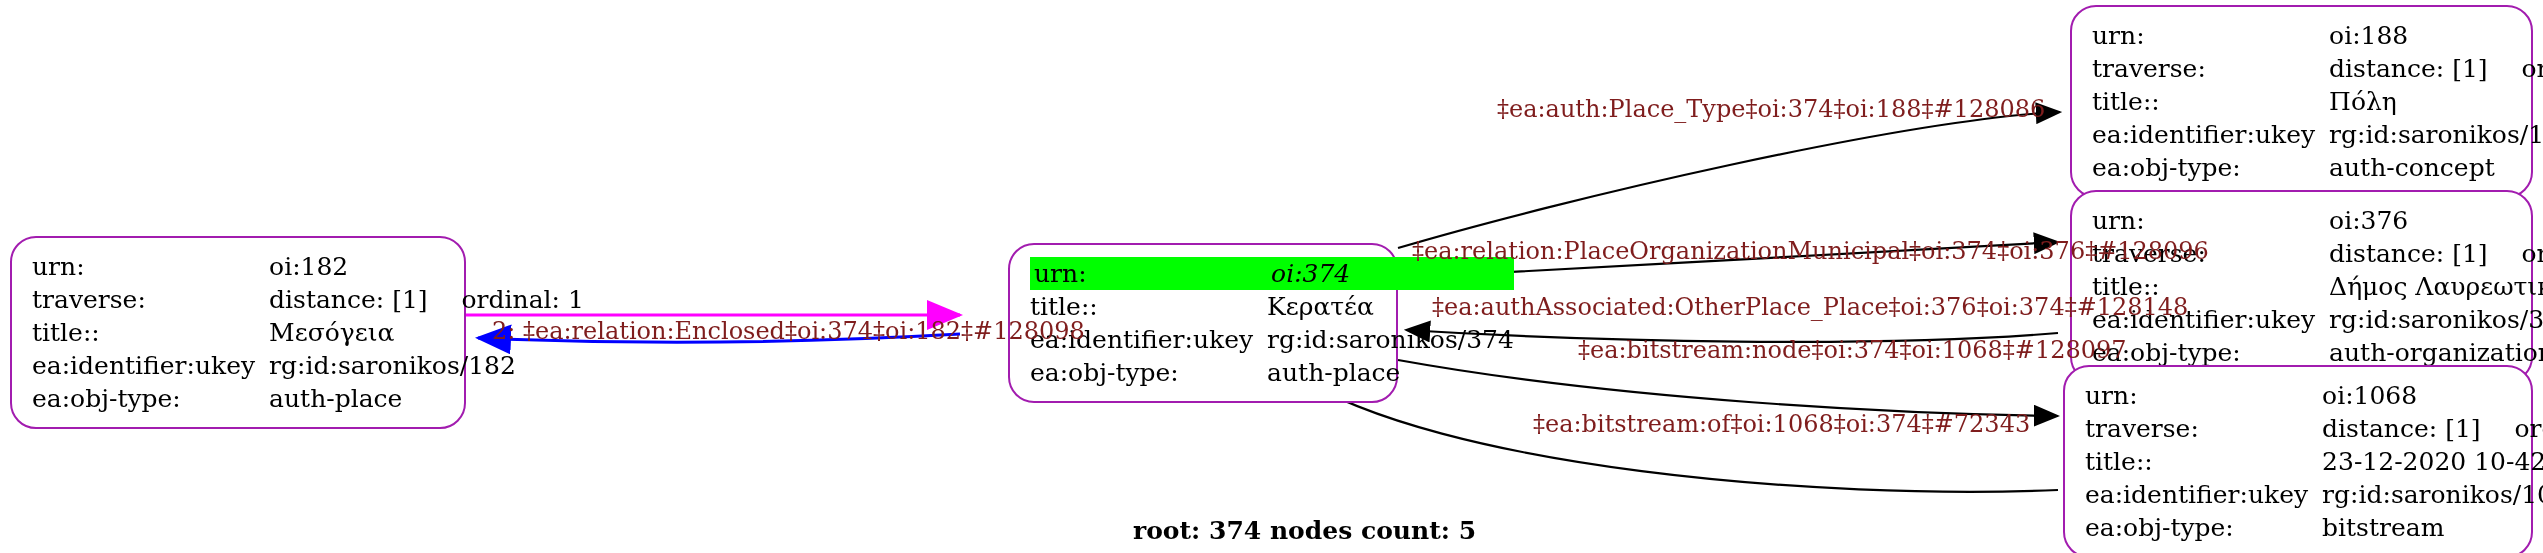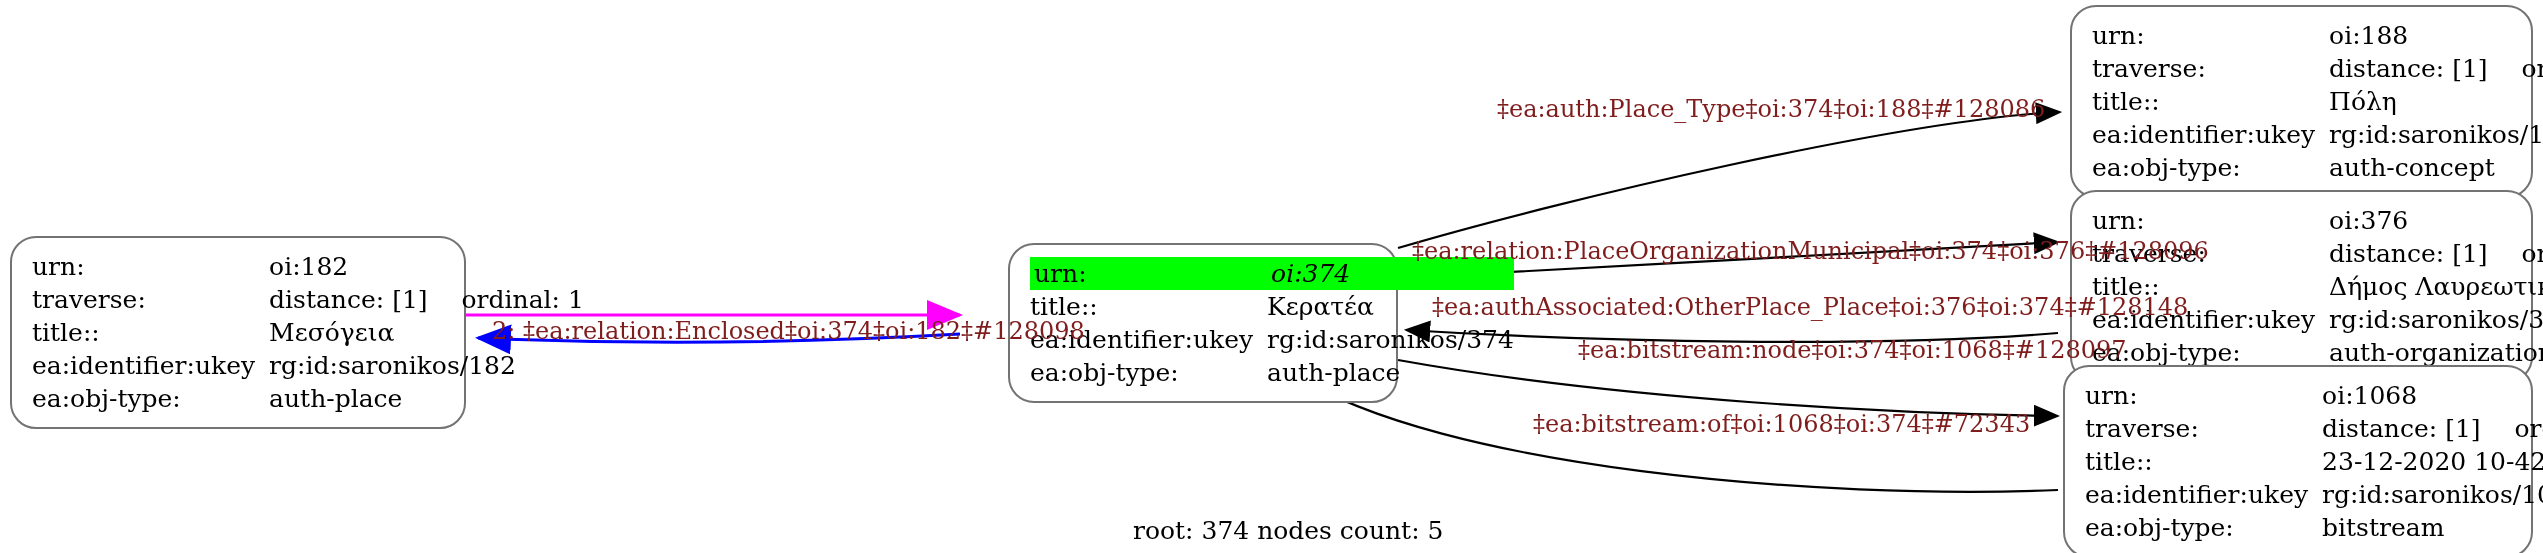--- a/index.html
+++ b/index.html
@@ -18,21 +18,21 @@
   #edges {
     position: absolute;
     left: 0;
     top: 0;
     width: 2543px;
     height: 553px;
   }
   .node {
     position: absolute;
     box-sizing: border-box;
-    border: 2px solid #737373;
+    border: 2px solid #a21caf;
     border-radius: 26px;
     background: #ffffff;
     padding: 12px 18px 12px 20px;
   }
   .node-table {
     border-collapse: separate;
     border-spacing: 0;
     width: 100%;
   }
   .node-table td {
@@ -251,15 +251,15 @@
   <div class="edge-label" style="left:1497px; top:97px;">‡ea:auth:Place_Type‡oi:374‡oi:188‡#128086</div>
 
   <div class="edge-label" style="left:1412px; top:239px;">‡ea:relation:PlaceOrganizationMunicipal‡oi:374‡oi:376‡#128096</div>
 
   <div class="edge-label" style="left:1432px; top:295px;">‡ea:authAssociated:OtherPlace_Place‡oi:376‡oi:374‡#128148</div>
 
   <div class="edge-label" style="left:1578px; top:338px;">‡ea:bitstream:node‡oi:374‡oi:1068‡#128097</div>
 
   <div class="edge-label" style="left:1533px; top:412px;">‡ea:bitstream:of‡oi:1068‡oi:374‡#72343</div>
 
-  <div class="caption" style="left:1133px; top:516px;">root: 374 nodes count: 5</div>
+  <div class="caption" style="left:1133px; top:516px;font-weight:bold;">root: 374 nodes count: 5</div>
 
 </div>
 
 </body></html>

